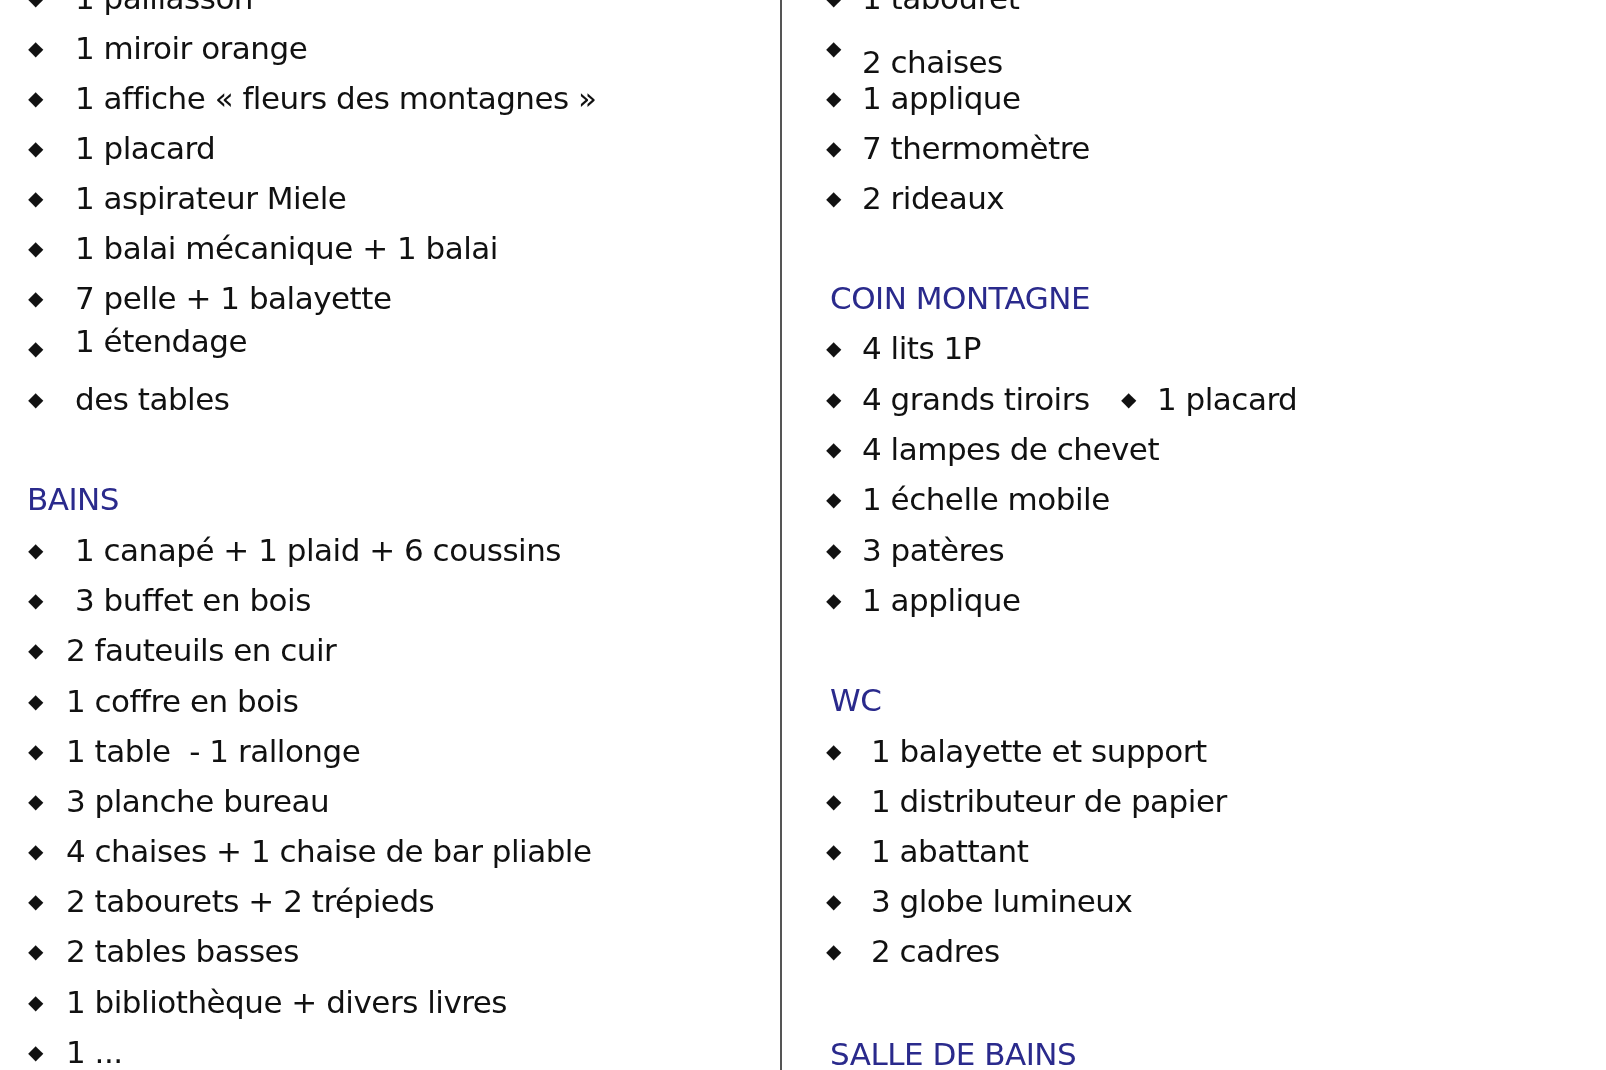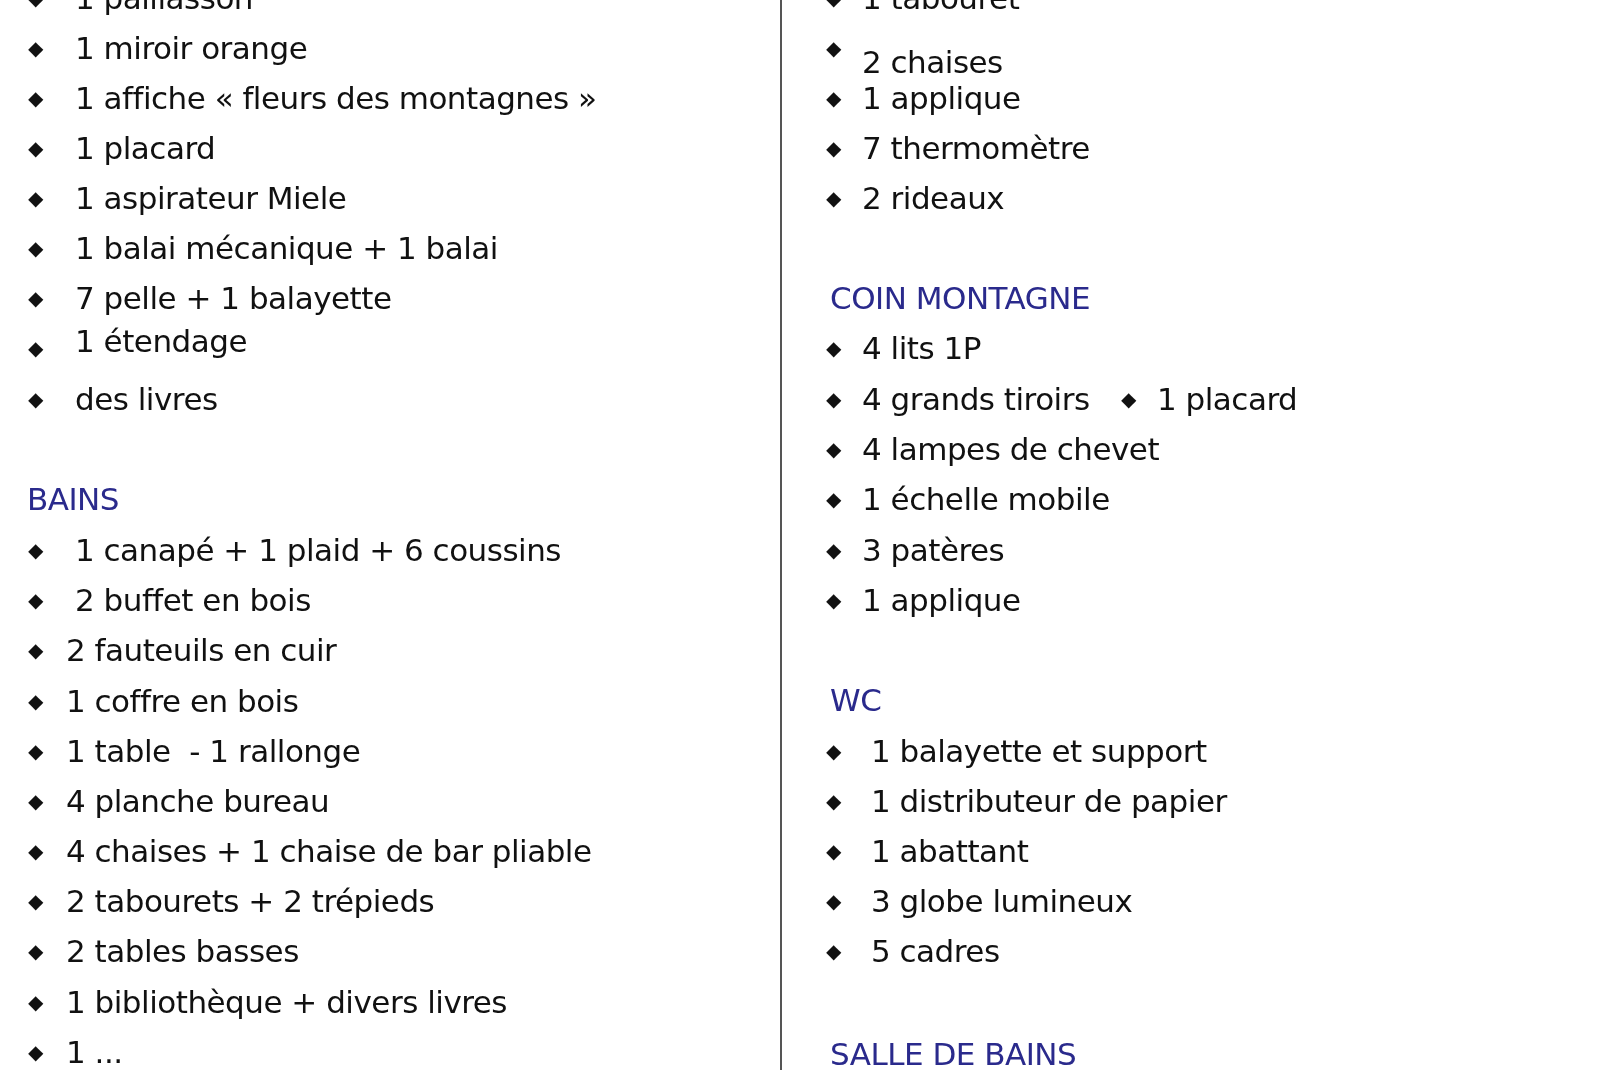--- a/index.html
+++ b/index.html
@@ -53,41 +53,41 @@
     <span class="bullet" style="left:28px;top:228px">◆</span>
     <span class="line" style="left:75px;top:228px">1 balai mécanique + 1 balai</span>
 
     <span class="bullet" style="left:28px;top:278px">◆</span>
     <span class="line" style="left:75px;top:278px">7 pelle + 1 balayette</span>
 
     <span class="bullet" style="left:28px;top:328px">◆</span>
     <span class="line" style="left:75px;top:321px">1 étendage</span>
 
     <span class="bullet" style="left:28px;top:379px">◆</span>
-    <span class="line" style="left:75px;top:379px">des livres</span>
+    <span class="line" style="left:75px;top:379px">des tables</span>
 
     <span class="heading" style="left:27px;top:479px">BAINS</span>
 
     <span class="bullet" style="left:28px;top:530px">◆</span>
     <span class="line" style="left:75px;top:530px">1 canapé + 1 plaid + 6 coussins</span>
 
     <span class="bullet" style="left:28px;top:580px">◆</span>
-    <span class="line" style="left:75px;top:580px">2 buffet en bois</span>
+    <span class="line" style="left:75px;top:580px">3 buffet en bois</span>
 
     <span class="bullet" style="left:28px;top:630px">◆</span>
     <span class="line" style="left:66px;top:630px">2 fauteuils en cuir</span>
 
     <span class="bullet" style="left:28px;top:681px">◆</span>
     <span class="line" style="left:66px;top:681px">1 coffre en bois</span>
 
     <span class="bullet" style="left:28px;top:731px">◆</span>
     <span class="line" style="left:66px;top:731px;white-space:pre">1 table  - 1 rallonge</span>
 
     <span class="bullet" style="left:28px;top:781px">◆</span>
-    <span class="line" style="left:66px;top:781px">4 planche bureau</span>
+    <span class="line" style="left:66px;top:781px">3 planche bureau</span>
 
     <span class="bullet" style="left:28px;top:831px">◆</span>
     <span class="line" style="left:66px;top:831px">4 chaises + 1 chaise de bar pliable</span>
 
     <span class="bullet" style="left:28px;top:881px">◆</span>
     <span class="line" style="left:66px;top:881px">2 tabourets + 2 trépieds</span>
 
     <span class="bullet" style="left:28px;top:931px">◆</span>
     <span class="line" style="left:66px;top:931px">2 tables basses</span>
 
@@ -144,17 +144,17 @@
     <span class="bullet" style="left:826px;top:781px">◆</span>
     <span class="line" style="left:871px;top:781px">1 distributeur de papier</span>
 
     <span class="bullet" style="left:826px;top:831px">◆</span>
     <span class="line" style="left:871px;top:831px">1 abattant</span>
 
     <span class="bullet" style="left:826px;top:881px">◆</span>
     <span class="line" style="left:871px;top:881px">3 globe lumineux</span>
 
     <span class="bullet" style="left:826px;top:931px">◆</span>
-    <span class="line" style="left:871px;top:931px">5 cadres</span>
+    <span class="line" style="left:871px;top:931px">2 cadres</span>
 
     <span class="heading" style="left:830px;top:1034px">SALLE DE BAINS</span>
   </div>
 </div>
 
 </body></html>

